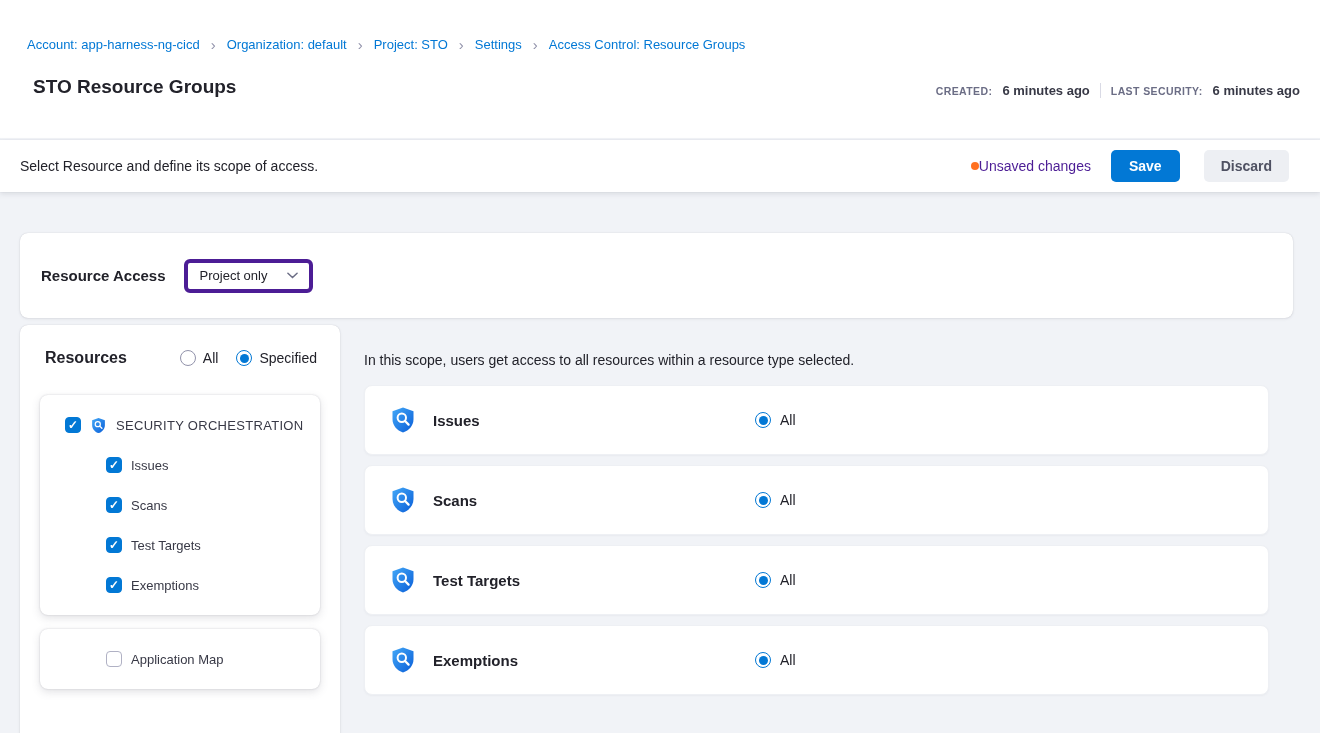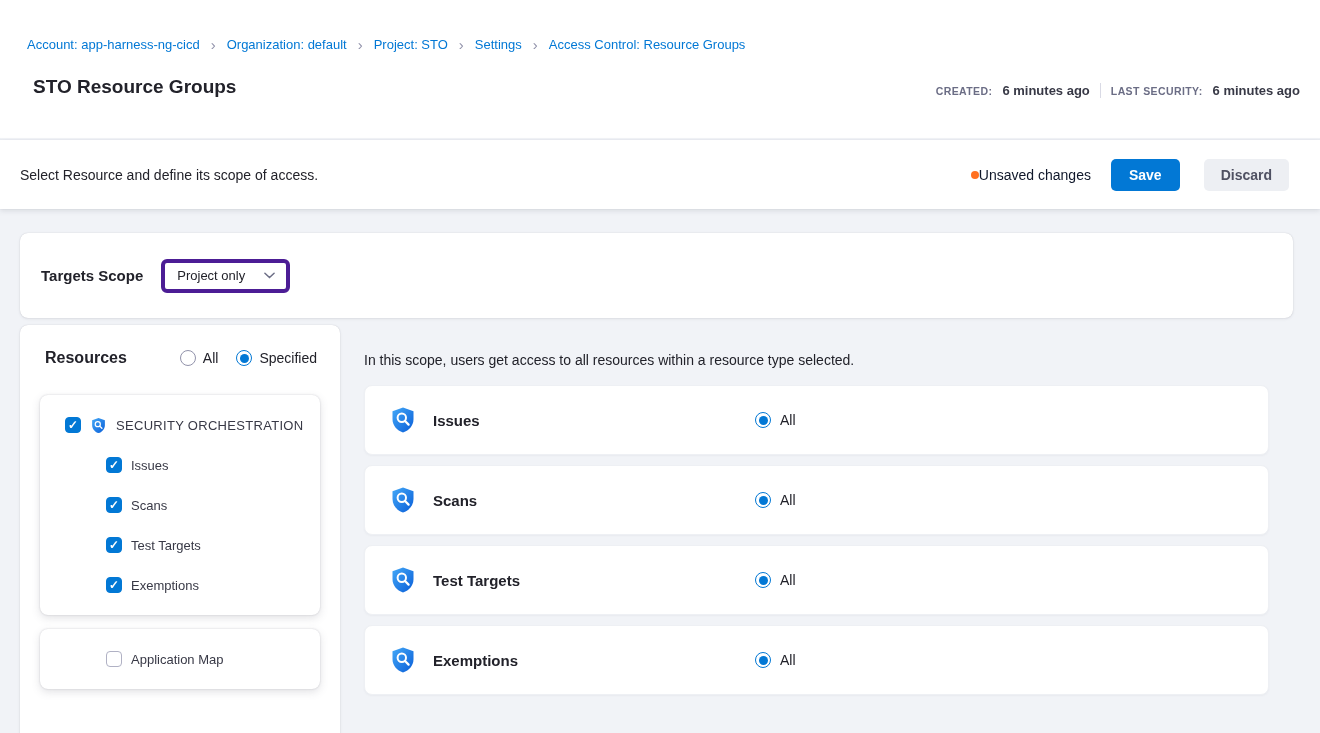--- a/index.html
+++ b/index.html
@@ -14,26 +14,26 @@
   .breadcrumb a { color:#0278d5; text-decoration:none; cursor:pointer; }
   .crumb-sep { color:#9293ab; font-size:13px; line-height:1; }
   .crumb-sep::after { content:"\203A"; font-size:15px; }
   .page-title { position:absolute; top:76px; left:33px; font-size:19px; font-weight:700; color:#22222a; }
   .header-meta { position:absolute; top:83px; right:20px; display:flex; align-items:center; gap:10px; }
   .meta-label { font-size:10.5px; font-weight:700; color:#6b6d85; letter-spacing:.4px; }
   .meta-value { font-size:13px; font-weight:700; color:#383946; }
   .meta-divider { width:1px; height:15px; background:#d9dae5; }
 
   
-  .toolbar { position:absolute; top:140px; left:0; width:100%; height:69px; background:#fff;
+  .toolbar { position:absolute; top:140px; left:0; width:100%; height:52px; background:#fff;
              box-shadow:0 2px 5px rgba(96,97,112,.16), 0 0 1px rgba(40,41,61,.12);
              display:flex; align-items:center; padding:0 31px 0 20px; }
   .toolbar-desc { font-size:14px; color:#22222a; }
   .toolbar-right { margin-left:auto; display:flex; align-items:center; gap:20px; }
-  .unsaved { display:flex; align-items:center; font-size:14px; color:#0f172a; }
+  .unsaved { display:flex; align-items:center; font-size:14px; color:#4c1d95; }
   .unsaved-dot { width:8px; height:8px; border-radius:50%; background:#ff7020; }
   .btn { border:none; border-radius:5px; height:32px; font-size:14px; font-weight:700; font-family:inherit; cursor:pointer; }
   .btn-save { background:#0278d5; color:#fff; padding:0 18px; }
   .btn-discard { background:#edeff3; color:#4f5162; padding:0 17px; margin-left:4px; }
 
   
   .main { position:absolute; top:209px; left:0; right:0; bottom:0; padding:24px 27px 0 20px; overflow:hidden; }
 
   .card { background:#fff; border-radius:8px; box-shadow:0 0 1px rgba(40,41,61,.24), 0 1px 3px rgba(96,97,112,.12); }
 
@@ -127,21 +127,21 @@
         <span>Unsaved changes</span>
       </span>
       <button class="btn btn-save">Save</button>
       <button class="btn btn-discard">Discard</button>
     </div>
   </div>
 
   <main class="main">
 
     <section class="card scope-card">
-      <span class="scope-label">Targets Scope</span>
+      <span class="scope-label">Resource Access</span>
       <div class="scope-select">
         <span>Project only</span>
         <svg width="11" height="7" viewBox="0 0 12 7">
           <path d="M1 1 L6 5.6 L11 1" fill="none" stroke="#6b6d85" stroke-width="1.6" stroke-linecap="round"></path>
         </svg>
       </div>
     </section>
 
     <div class="content-row">
 

